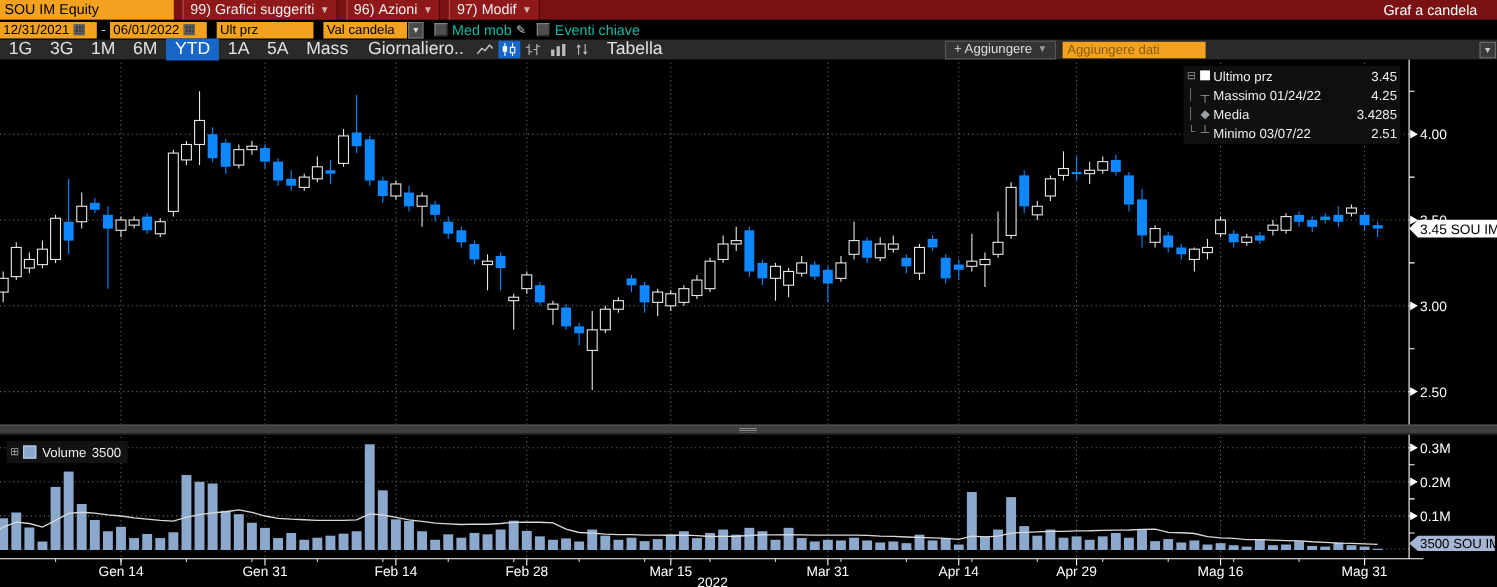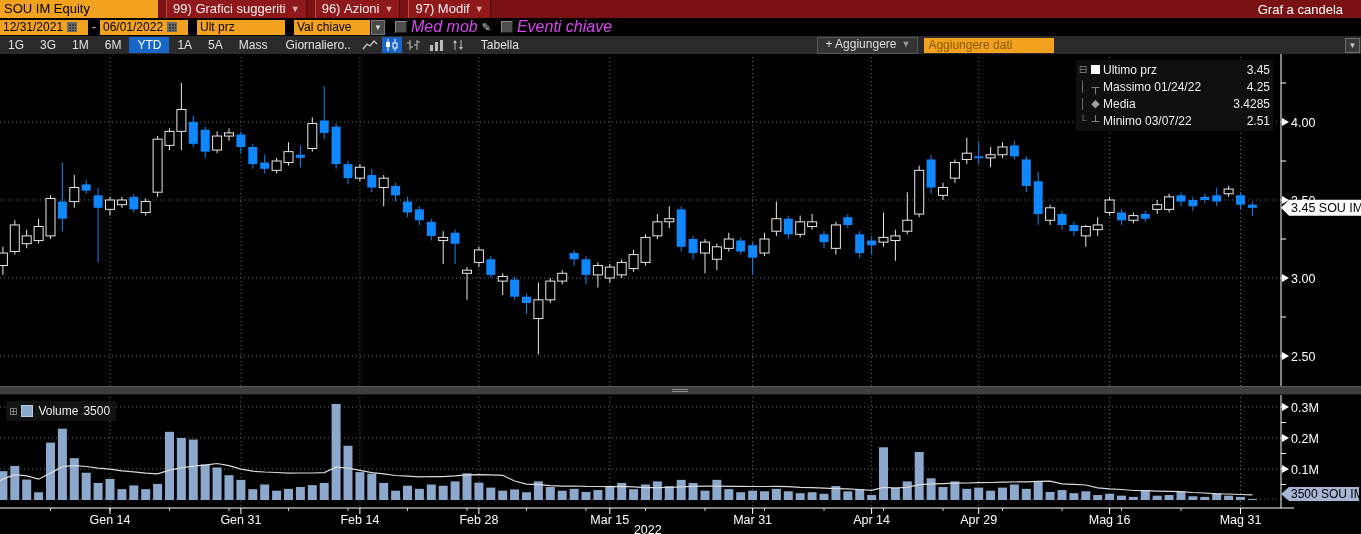--- a/index.html
+++ b/index.html
@@ -14,25 +14,25 @@
   #graph-title{margin-left:auto;margin-right:18px;color:#fff;font-size:13px;white-space:nowrap;}
   
   #row2{position:absolute;left:0;top:18px;width:1361px;height:18px;background:#000;display:flex;align-items:center;z-index:10;}
   .amber-field{height:15px;background:#f2a21f;color:#000;font-size:12px;line-height:15px;padding:0 3px;display:flex;align-items:center;box-sizing:border-box;white-space:nowrap;}
   .cal-icon{width:10px;height:10px;background:#3a3a3a;border:1px solid #6b6b6b;margin-left:4px;box-sizing:border-box;
             background-image:linear-gradient(#6b6b6b 1px,transparent 1px),linear-gradient(90deg,#6b6b6b 1px,transparent 1px);background-size:3px 3px;}
   .dash-sep{color:#ddd;font-size:12px;margin:0 4px;}
   .drop-btn{width:14px;height:15px;background:#4a4a4a;border:1px solid #777;box-sizing:border-box;color:#ddd;font-size:8px;
             display:flex;align-items:center;justify-content:center;margin-left:1px;}
   .chk{width:10px;height:10px;background:#4e4e4e;border:1px solid;border-color:#8a8a8a #222 #222 #8a8a8a;margin:0 4px 0 10px;}
-  .orange-label{color:#d946ef;font-size:16px;white-space:nowrap;font-style:italic;}
+  .orange-label{color:#14b8a6;font-size:13px;white-space:nowrap;}
   .pencil{color:#cfcfcf;font-size:11px;margin-left:4px;}
   
   #row3{position:absolute;left:0;top:36px;width:1361px;height:18px;background:#2a2a2a;display:flex;align-items:center;z-index:10;}
-  .tab{color:#e2e2e2;font-size:12px;padding:1px 8px;white-space:nowrap;}
+  .tab{color:#e2e2e2;font-size:16px;padding:1px 8px;white-space:nowrap;}
   .tab.sel{background:#1766c8;color:#fff;}
   .icon-slot{width:20px;height:16px;display:flex;align-items:center;justify-content:center;margin:0 1px;}
   .icon-slot.sel{background:#1766c8;}
   #add-btn{margin-left:auto;height:15px;background:#343434;border:1px solid #585858;color:#dedede;font-size:12px;
            line-height:13px;padding:0 7px;display:flex;align-items:flex-start;white-space:nowrap;}
   #add-input{width:130px;height:15px;background:#f2a21f;border:0;color:#8a5c05;font-size:12px;padding:4px 4px;margin-left:6px;box-sizing:border-box;font-family:inherit;}
   #add-input::placeholder{color:#8a5c05;opacity:1;}
   #corner-drop{width:15px;height:15px;background:#3a3a3a;border:1px solid #6e6e6e;box-sizing:border-box;color:#ccc;font-size:8px;
                display:flex;align-items:center;justify-content:center;margin-left:auto;margin-right:1px;}
   
@@ -730,21 +730,21 @@
     <div class="amber-field" style="width:88px">
       <span>12/31/2021</span>
       <span class="cal-icon"></span>
     </div>
     <span class="dash-sep">-</span>
     <div class="amber-field" style="width:88px">
       <span>06/01/2022</span>
       <span class="cal-icon"></span>
     </div>
     <div class="amber-field" style="width:88px;margin-left:9px">Ult prz</div>
-    <div class="amber-field" style="width:76px;margin-left:9px">Val chiave</div>
+    <div class="amber-field" style="width:76px;margin-left:9px">Val candela</div>
     <div class="drop-btn">▼</div>
     <span class="chk"></span>
     <span class="orange-label">Med mob</span>
     <span class="pencil">✎</span>
     <span class="chk"></span>
     <span class="orange-label">Eventi chiave</span>
   </div>
 
   <div id="row3">
     <span id="tabs-holder" style="display:flex">

